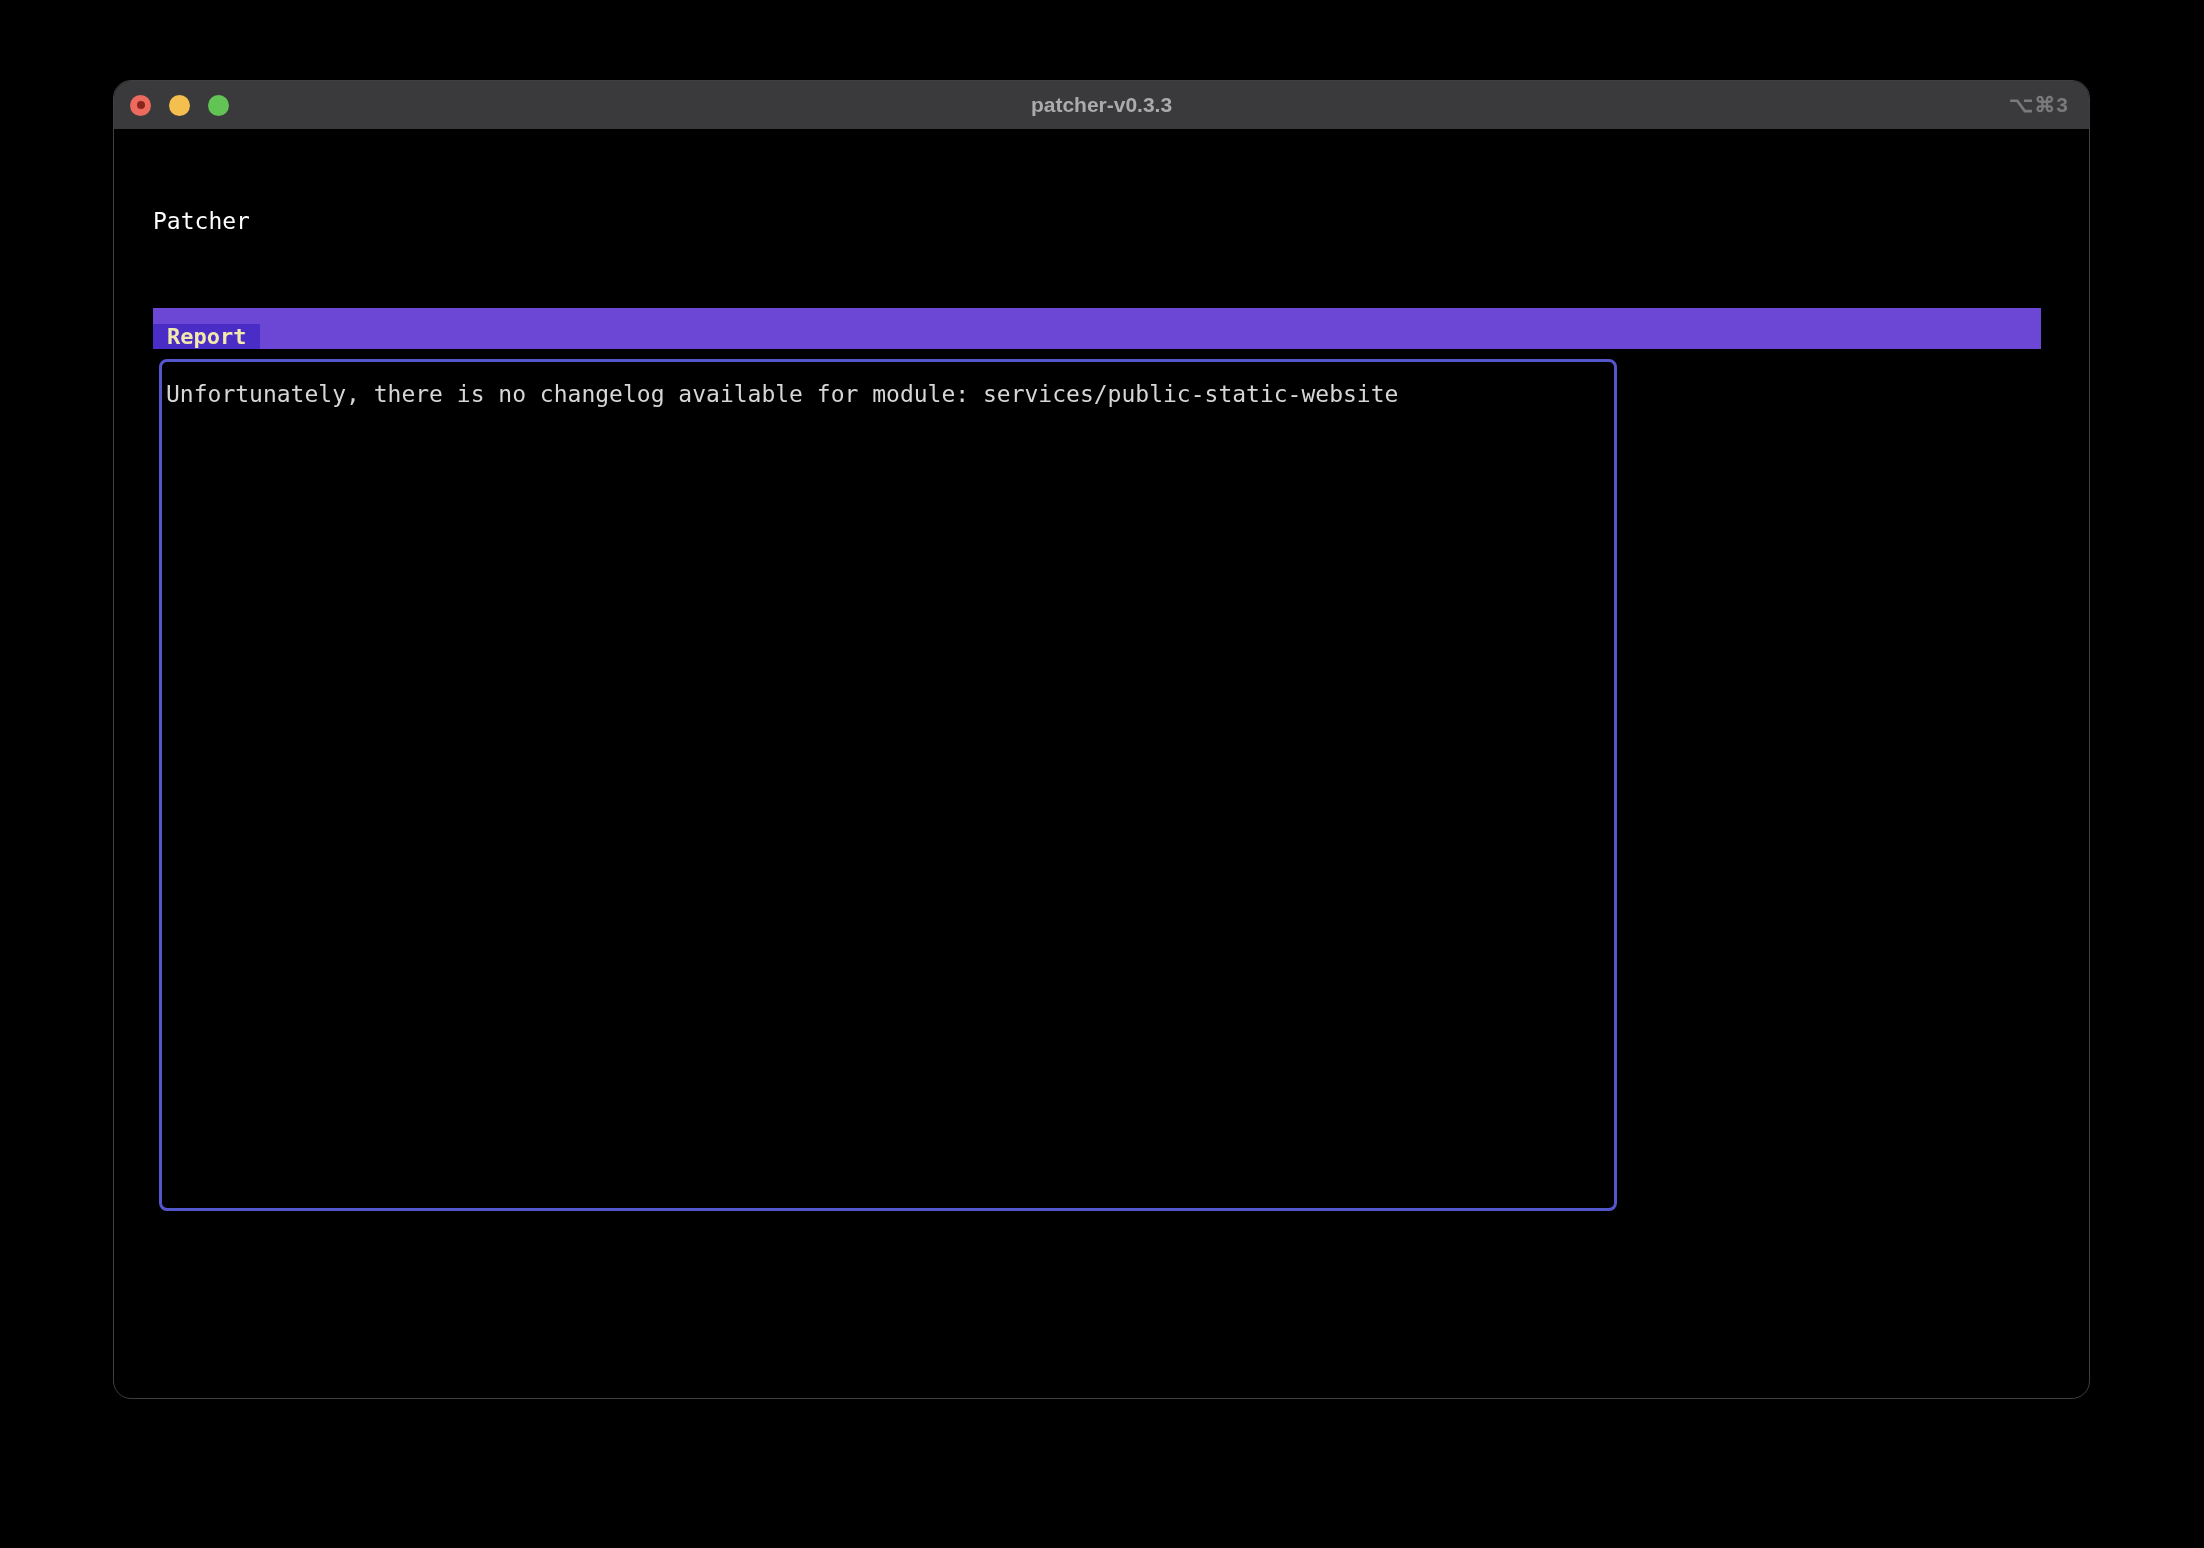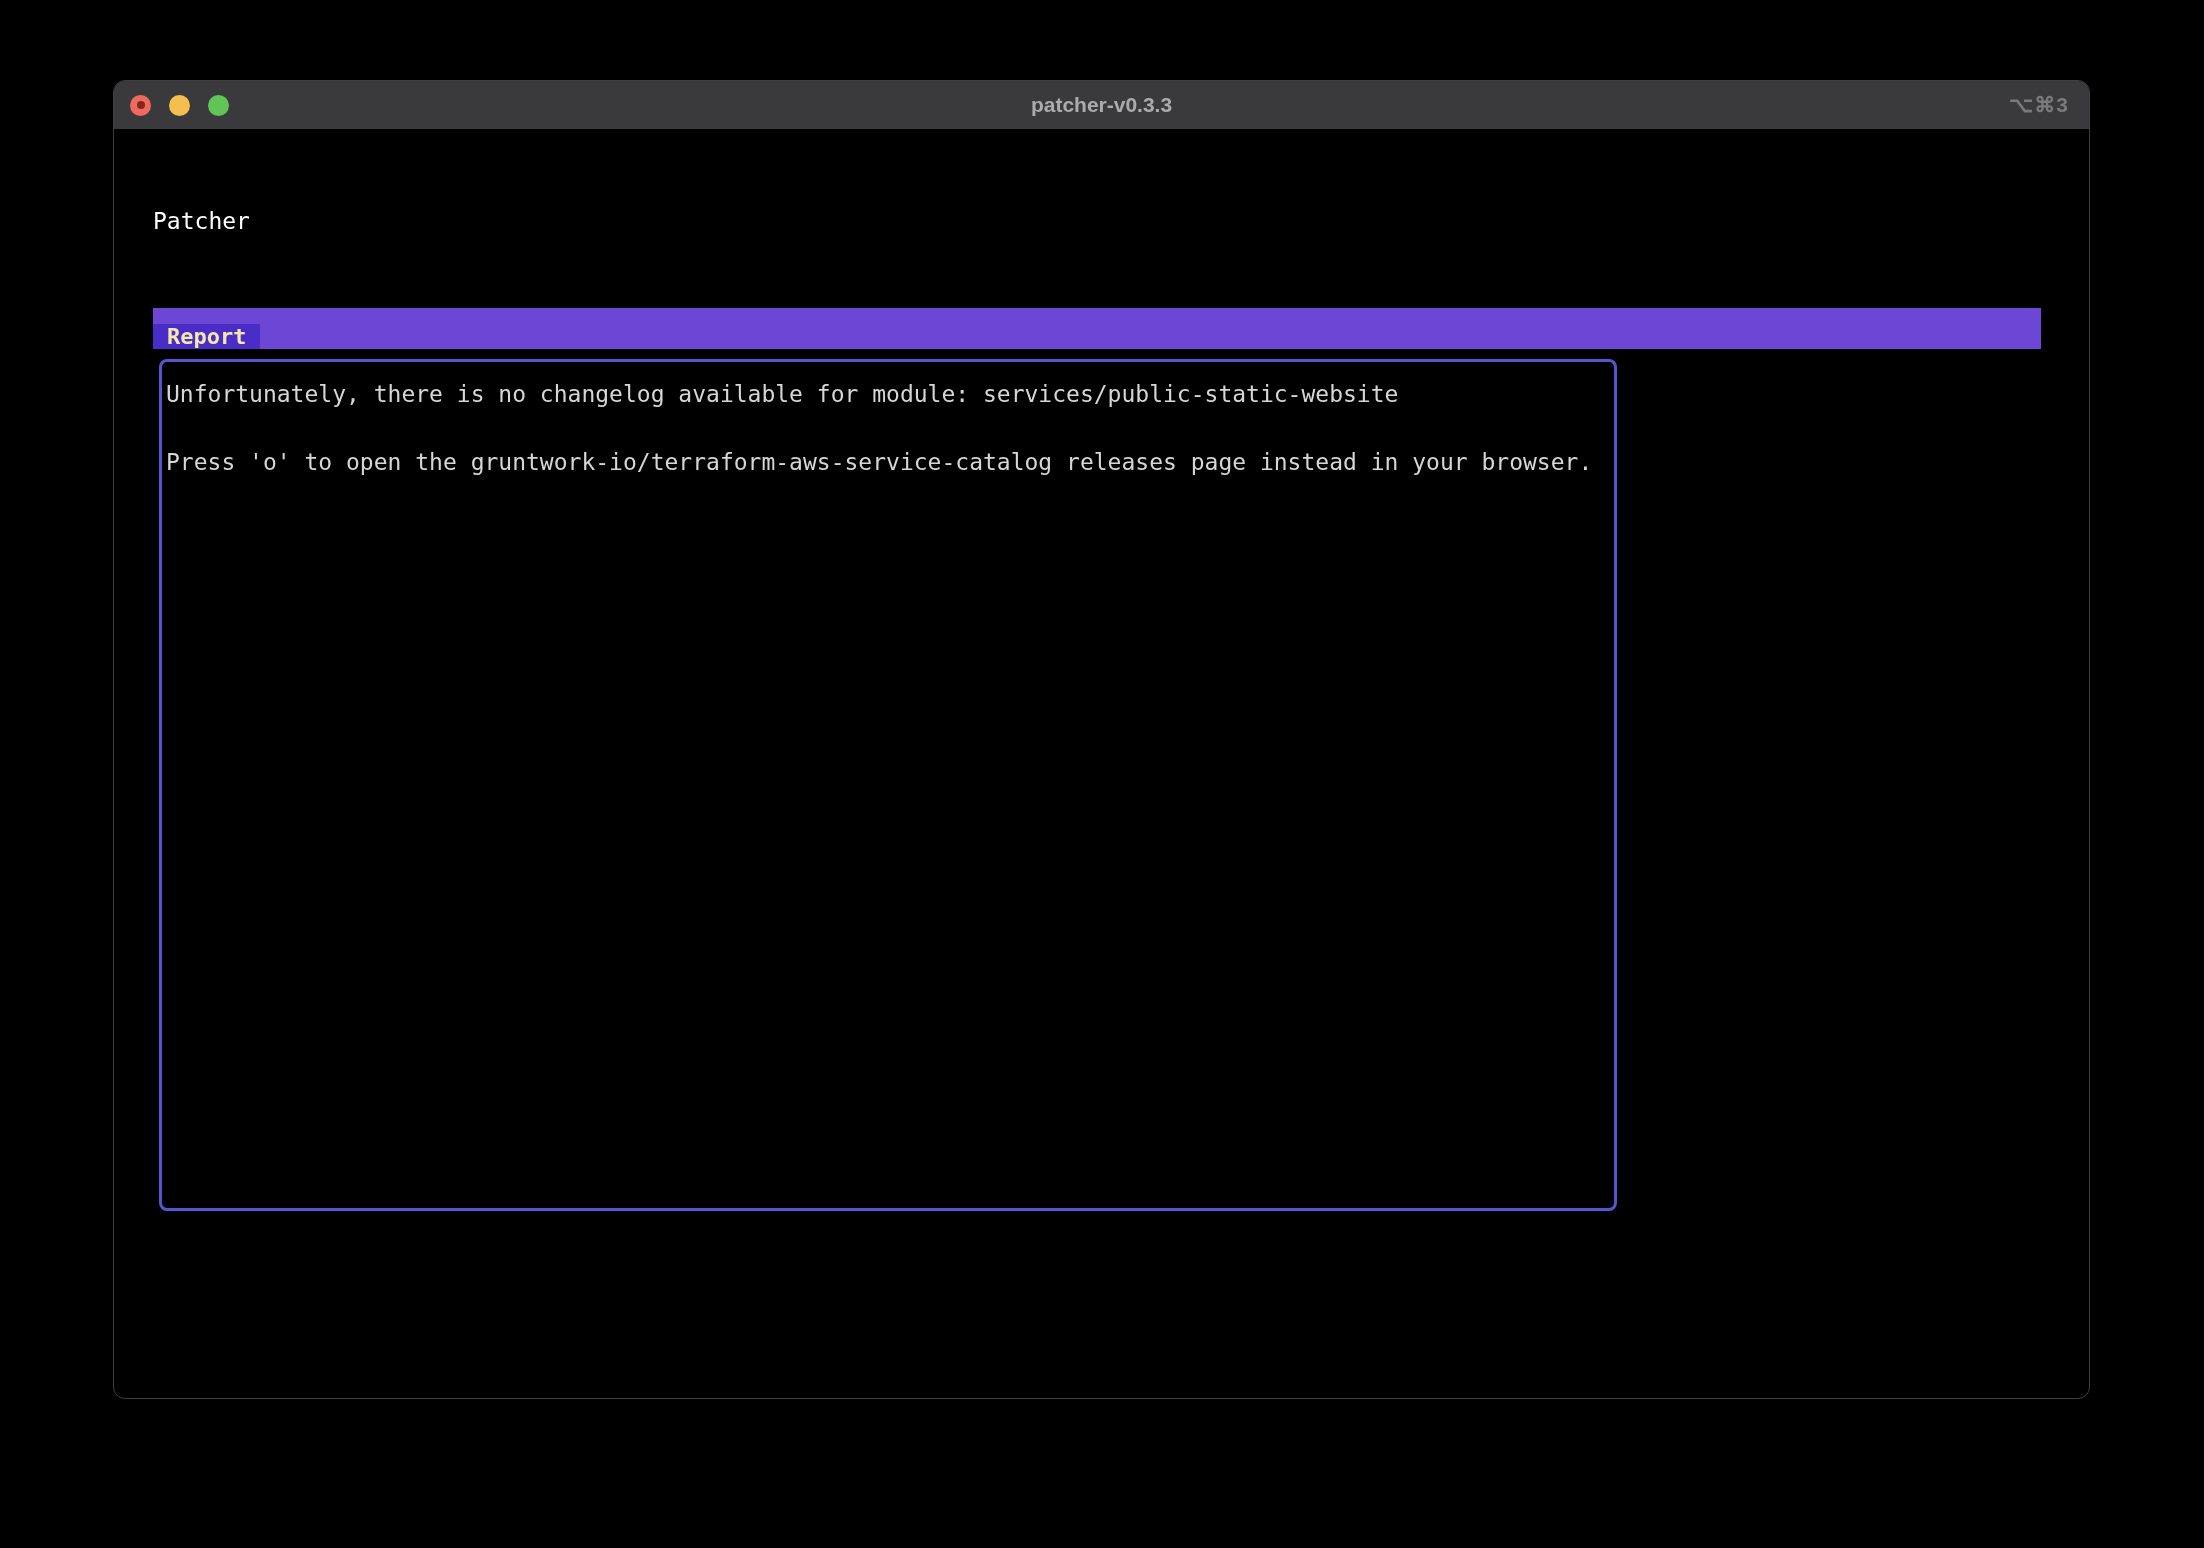--- a/index.html
+++ b/index.html
@@ -26,21 +26,21 @@
     width:2204px;height:1548px;
     position:relative;
     font-family:"DejaVu Sans Mono", monospace;
     overflow:hidden;
   }
   .window{
     position:absolute;left:113px;top:80px;
     width:1977px;height:1319px;
     background:#000;
     border:1px solid var(--window_border);
-    border-radius:12px;
+    border-radius:18px;
     overflow:hidden;
   }
   .titlebar{
     position:relative;
     height:48px;
     background:var(--titlebar_bg);
     display:flex;align-items:center;justify-content:center;
   }
   .traffic-lights{
     position:absolute;left:16px;top:0;height:48px;
@@ -130,17 +130,16 @@
   </div>
 
   <div class="app-heading">Patcher</div>
 
   <div class="tabbar">
     <div class="tab">Report</div>
   </div>
 
   <div class="report-box">
     <div class="report-line">Unfortunately, there is no changelog available for module: services/public-static-website</div>
-    <div class="report-line">Press 'o' to open the gruntwork-io/terraform-aws-service-catalog releases page instead in your browser.</div>
   </div>
 
 
 </div>
 
 </body></html>

